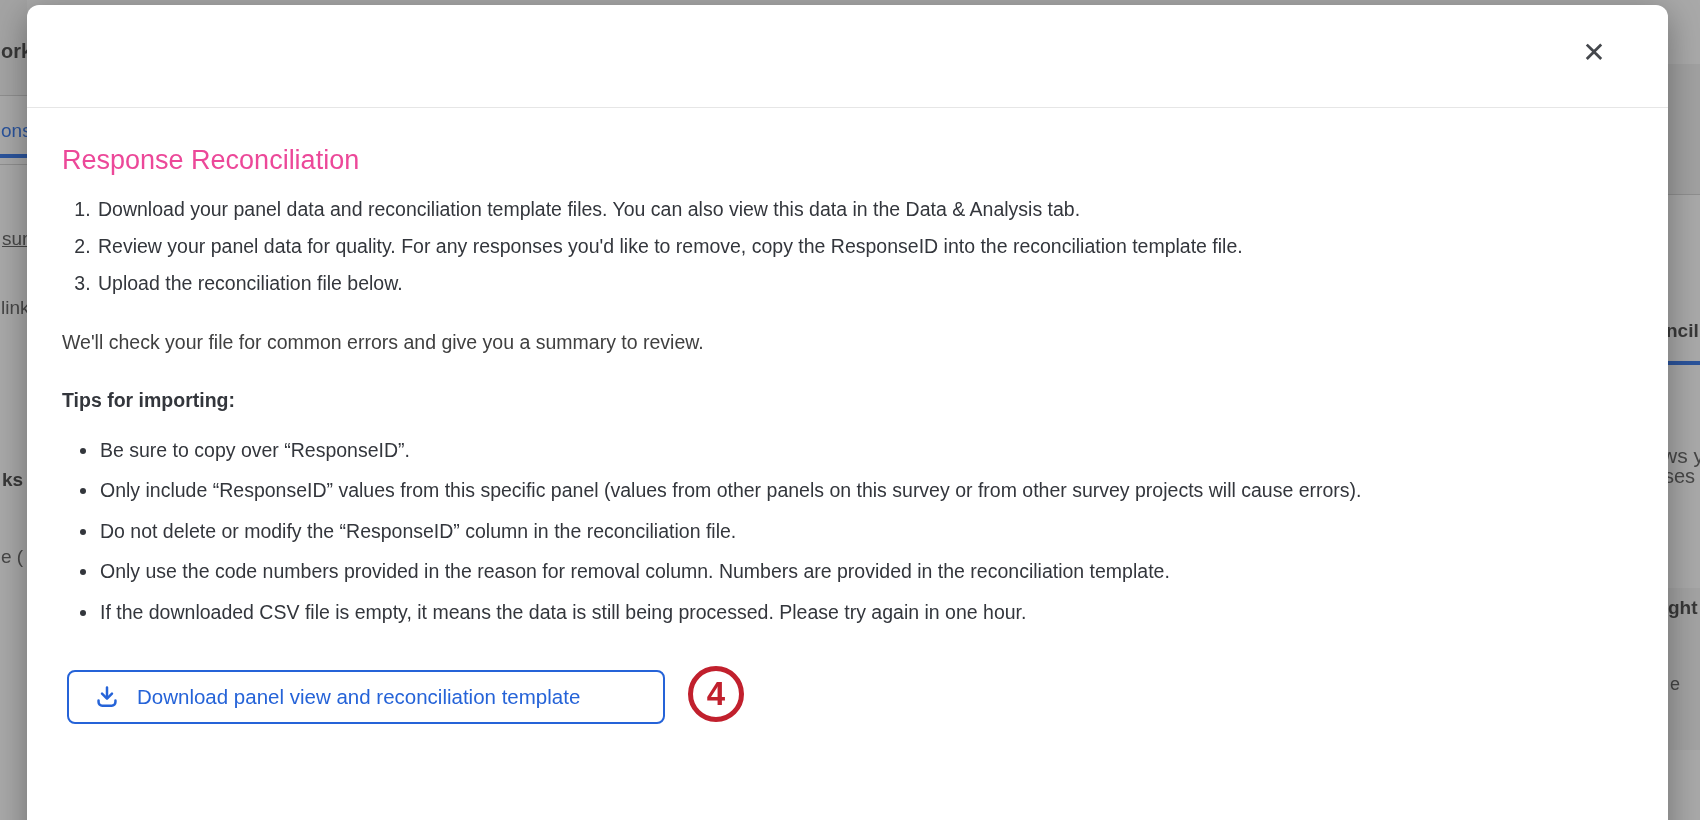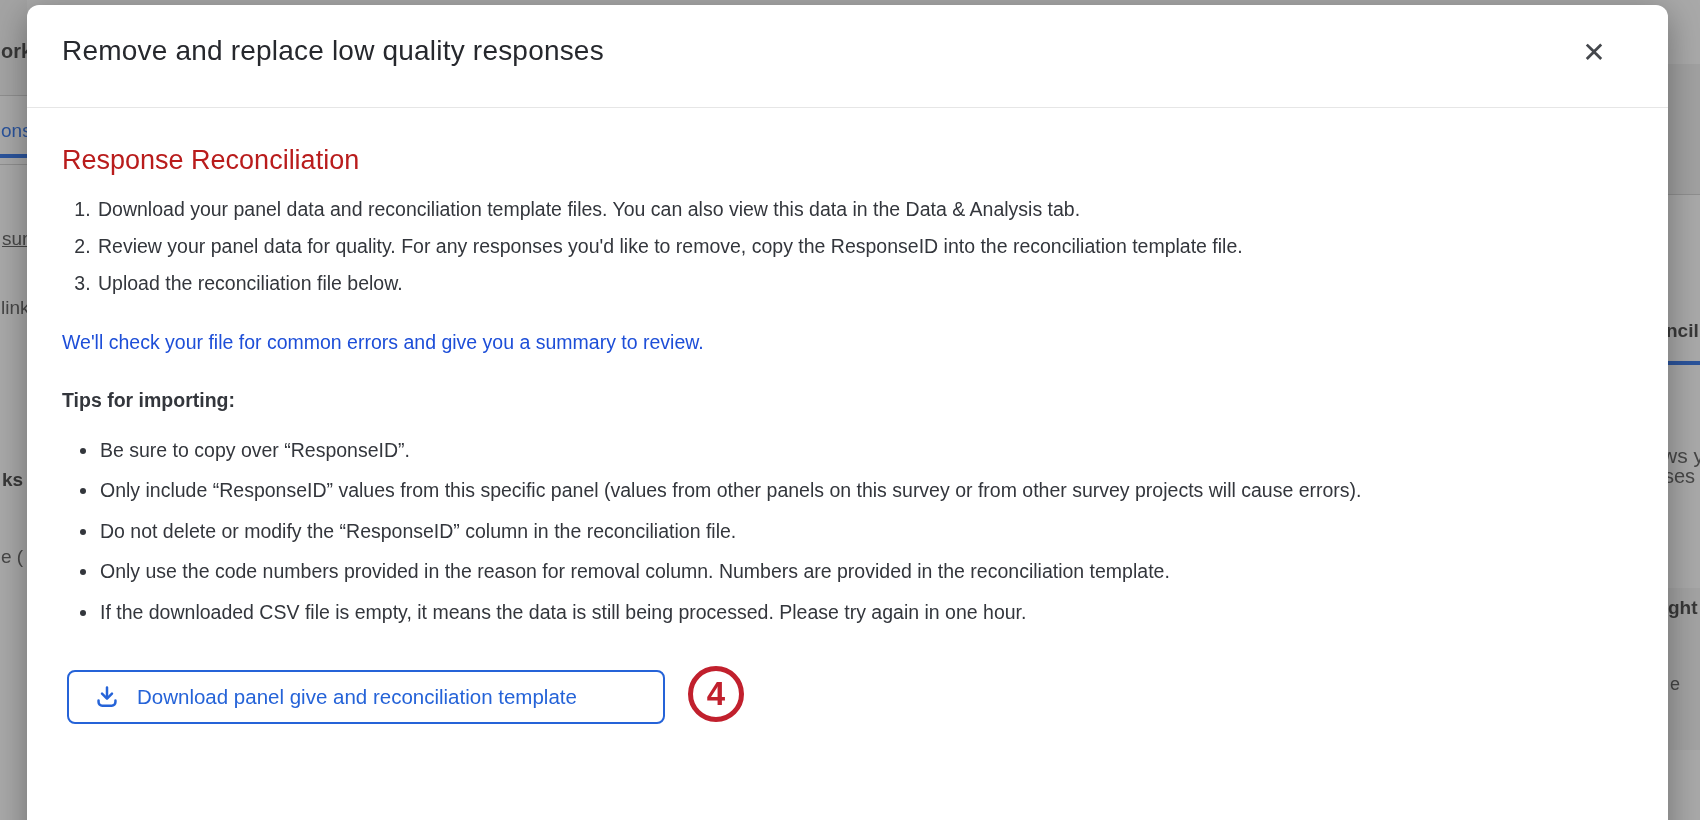--- a/index.html
+++ b/index.html
@@ -27,26 +27,26 @@
     color:#26282d; letter-spacing:0.2px;
   }
   .close-btn {
     position:absolute; right:52px; top:26px; width:44px; height:44px;
     display:flex; align-items:center; justify-content:center;
     background:none; border:none; cursor:pointer;
     font-size:28px; color:#44474c; line-height:1;
   }
 
   .modal-body { padding:0 35px 0 35px; color:#33363c; }
-  .section-heading { margin-top:36px; font-size:27px; font-weight:500; color:#b91c1c; line-height:1.25; }
+  .section-heading { margin-top:36px; font-size:27px; font-weight:500; color:#ec4899; line-height:1.25; }
 
   ol.steps { margin:13px 0 13px 0; padding-left:34px; font-size:19.5px; line-height:37px; color:#33363c; }
   ol.steps li { padding-left:2px; }
 
-  .note { margin-top:26px; font-size:19.5px; line-height:28px; color:#1d4ed8; }
+  .note { margin-top:26px; font-size:19.5px; line-height:28px; color:#404040; }
   .tips-label { margin-top:30px; font-size:19.5px; line-height:28px; color:#33363c;font-weight:bold; }
 
   ul.tips { margin:16px 0 0 0; padding-left:37px; font-size:19.5px; line-height:40.5px; color:#33363c; }
   ul.tips li { padding-left:1px; }
   ul.tips li.bold { font-weight:400; }
 
   .download-row { position:relative; margin-top:38px; height:60px; }
   .download-btn {
     position:absolute; left:5px; top:0; width:598px; height:54px;
     background:#ffffff; border:2px solid #2563d8; border-radius:8px;
@@ -85,21 +85,20 @@
   <div class="bg-underline" style="left:1668px;top:361px;width:32px;"></div>
   <span class="bg-frag" style="left:1662px;top:444px;font-size:21px;">ws y</span>
   <span class="bg-frag" style="left:1664px;top:465px;font-size:20px;">ses</span>
   <span class="bg-frag" style="left:1717px;top:486px;font-size:18px;">ple</span>
   <div class="bg-band" style="left:1668px;top:588px;width:32px;height:162px;background:#a3a3a3;"></div>
   <span class="bg-frag frag-dark" style="left:1668px;top:597px;">ght</span>
   <span class="bg-frag" style="left:1670px;top:674px;font-size:18px;">e</span>
 
   <div id="modal">
     <div class="modal-header">
-      <div class="modal-title">Remove and replace low quality responses</div>
       <button class="close-btn">
         <span>✕</span>
       </button>
     </div>
 
     <div class="modal-body">
       <div class="section-heading">Response Reconciliation</div>
 
       <ol class="steps">
         <li>Download your panel data and reconciliation template files. You can also view this data in the Data &amp; Analysis tab.</li>
@@ -119,21 +118,21 @@
         <li class="bold">If the downloaded CSV file is empty, it means the data is still being processed. Please try again in one hour.</li>
       </ul>
 
       <div class="download-row">
         <button class="download-btn">
           <svg class="dl-icon" viewBox="0 0 24 24" fill="none" stroke="#2563d8" stroke-width="2.3" stroke-linecap="round" stroke-linejoin="round">
             <path d="M12 3.2 V13"></path>
             <path d="M7.4 8.8 L12 13.4 L16.6 8.8"></path>
             <path d="M4.2 15.2 v1.4 a3.4 3.4 0 0 0 3.4 3.4 h8.8 a3.4 3.4 0 0 0 3.4 -3.4 v-1.4"></path>
           </svg>
-          <span class="dl-label">Download panel give and reconciliation template</span>
+          <span class="dl-label">Download panel view and reconciliation template</span>
         </button>
         <div class="annotation-circle">
           <span>4</span>
         </div>
       </div>
     </div>
   </div>
 
 </div>
 

